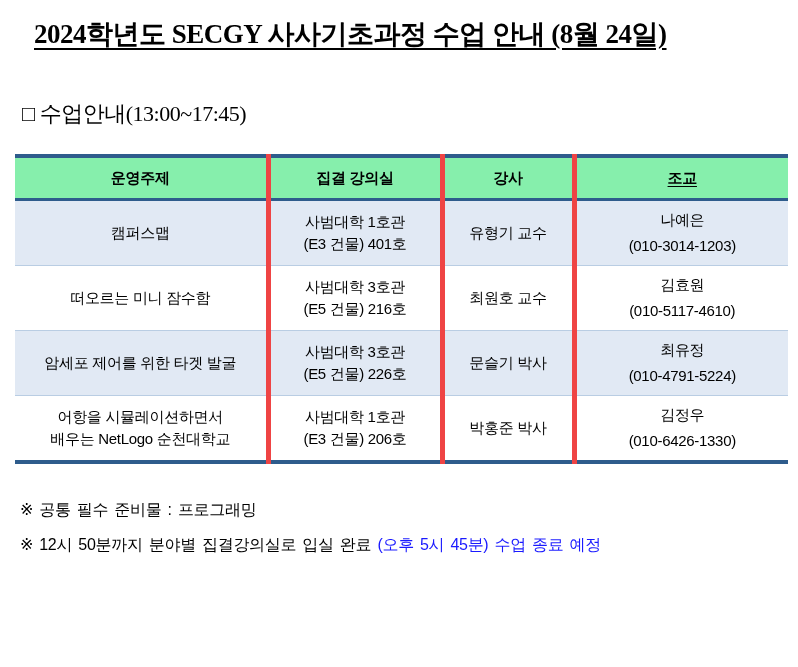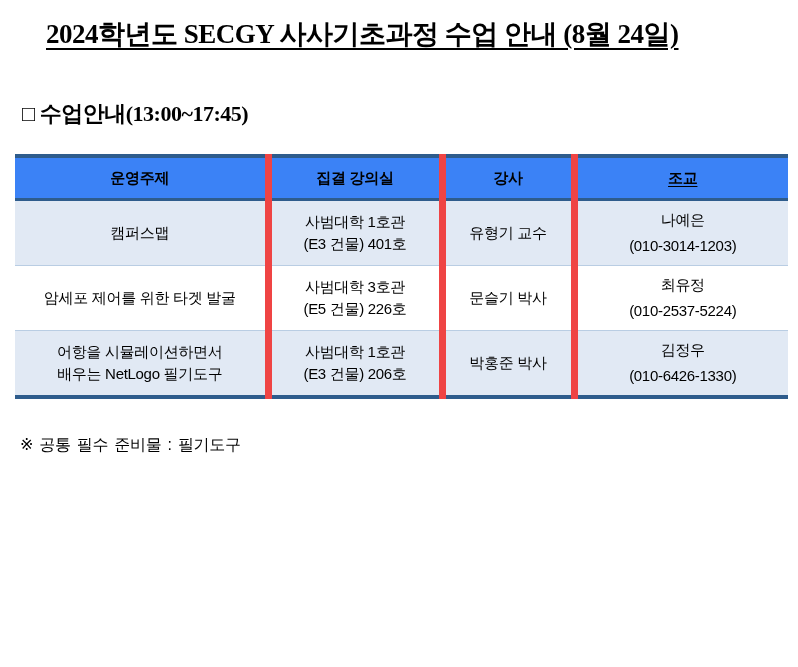--- a/index.html
+++ b/index.html
@@ -6,68 +6,68 @@
     margin: 0; padding: 0;
     width: 798px; height: 667px;
     background: #ffffff;
     overflow: hidden;
     font-family: "Liberation Sans", "DejaVu Sans", sans-serif;
     color: #000000;
   }
   .serif { font-family: "Liberation Serif", "DejaVu Serif", serif; }
 
   .doc-title {
-    margin: 16px 0 0 46px;
+    margin: 16px 0 0 34px;
     font-size: 27px;
     font-weight: bold;
     letter-spacing: -0.5px;
     text-decoration: underline;
     text-underline-offset: 5px;
     white-space: nowrap;
   }
   .section-heading {
     margin: 47px 0 0 22px;
     font-size: 22px;
-    font-weight: bold;
+    font-weight: normal;
     letter-spacing: -0.5px;
     white-space: nowrap;
   }
 
   table.schedule {
     border-collapse: collapse;
     table-layout: fixed;
     margin: 25px 0 0 15px;
     width: 773px;
     font-size: 15px;
   }
   table.schedule col.c1 { width: 253px; }
   table.schedule col.c2 { width: 174px; }
   table.schedule col.c3 { width: 132px; }
   table.schedule col.c4 { width: 214px; }
 
   table.schedule th {
     height: 38px;
     font-weight: bold;
-    background: #3b82f6;
+    background: #86efac;
     border-top: 4px solid #2e5c8c;
     border-bottom: 3px solid #2e5c8c;
     text-align: center;
     vertical-align: middle;
     letter-spacing: -0.3px;
   }
   table.schedule td {
     height: 62px;
     text-align: center;
     vertical-align: middle;
     white-space: pre-line;
     line-height: 1.45;
     letter-spacing: -0.3px;
   }
   table.schedule th + th,
-  table.schedule td + td { border-left: 7px solid #ef4444; }
+  table.schedule td + td { border-left: 5px solid #ef4444; }
   table.schedule tr.data + tr.data td { border-top: 1px solid #b9cde3; }
   table.schedule tr.data:nth-child(odd) td { background: #e1e9f4; }
   table.schedule tr.data:nth-child(even) td { background: #ffffff; }
   table.schedule tr.data:last-child td { border-bottom: 4px solid #2e5c8c; }
   table.schedule td.assistant { line-height: 1.75; }
   .th-underline { text-decoration: underline; text-underline-offset: 3px; }
 
   .notes { margin: 36px 0 0 20px; font-size: 16px; letter-spacing: -0.3px; word-spacing: 2px; }
   .note-line { margin-bottom: 14px; white-space: nowrap; }
   .note-highlight { color: #1a1aff; }
@@ -97,35 +97,44 @@
   <tbody>
     <tr class="data">
       <td>캠퍼스맵</td>
       <td>사범대학 1호관
 (E3 건물) 401호</td>
       <td>유형기 교수</td>
       <td class="assistant">나예은
 (010-3014-1203)</td>
     </tr>
     <tr class="data">
+      <td>떠오르는 미니 잠수함</td>
+      <td>사범대학 3호관
+(E5 건물) 216호</td>
+      <td>최원호 교수</td>
+      <td class="assistant">김효원
+(010-5117-4610)</td>
+    </tr>
+    <tr class="data">
       <td>암세포 제어를 위한 타겟 발굴</td>
       <td>사범대학 3호관
 (E5 건물) 226호</td>
       <td>문슬기 박사</td>
       <td class="assistant">최유정
-(010-2537-5224)</td>
+(010-4791-5224)</td>
     </tr>
     <tr class="data">
       <td>어항을 시뮬레이션하면서
-배우는  NetLogo 필기도구</td>
+배우는  NetLogo 순천대학교</td>
       <td>사범대학 1호관
 (E3 건물) 206호</td>
       <td>박홍준 박사</td>
       <td class="assistant">김정우
 (010-6426-1330)</td>
     </tr>
   </tbody>
 </table>
 
 <div class="notes">
-  <div class="note-line">※ 공통 필수 준비물 : 필기도구</div>
+  <div class="note-line">※ 공통 필수 준비물 : 프로그래밍</div>
+  <div class="note-line"><span>※ 12시 50분까지 분야별 집결강의실로 입실 완료 </span><span class="note-highlight">(오후 5시 45분) 수업 종료 예정</span></div>
 
 </div>
 
 </body></html>

